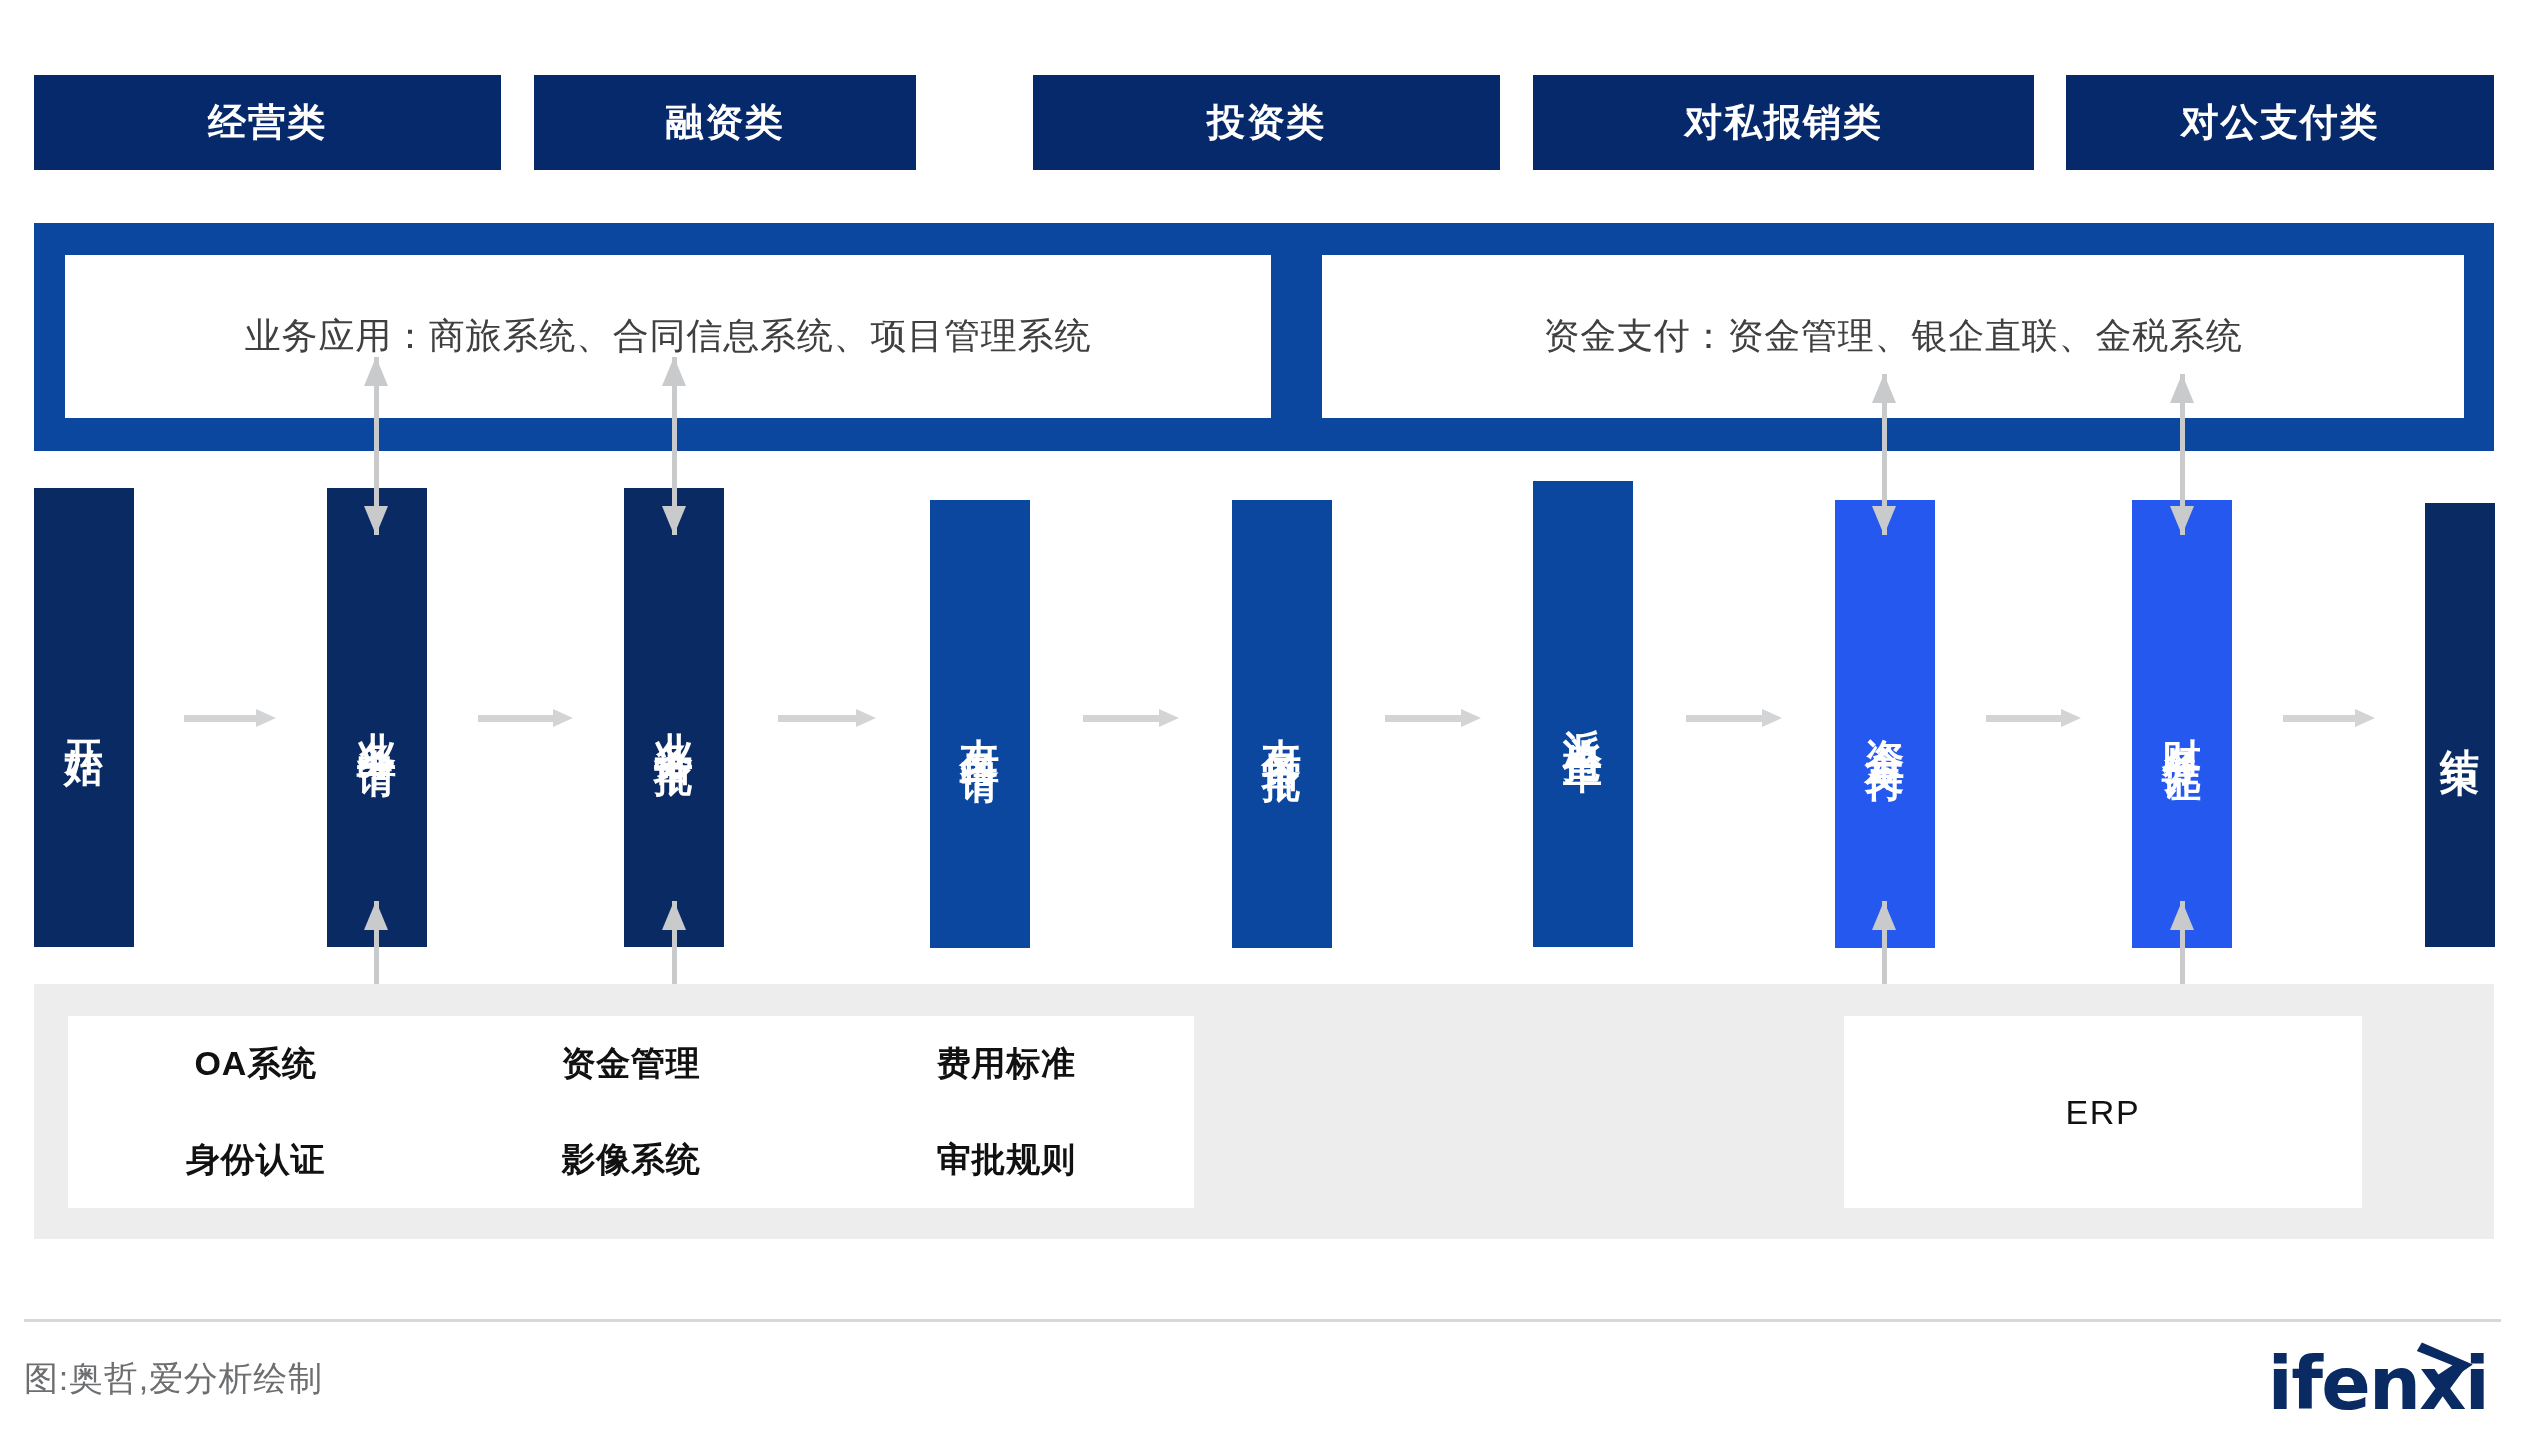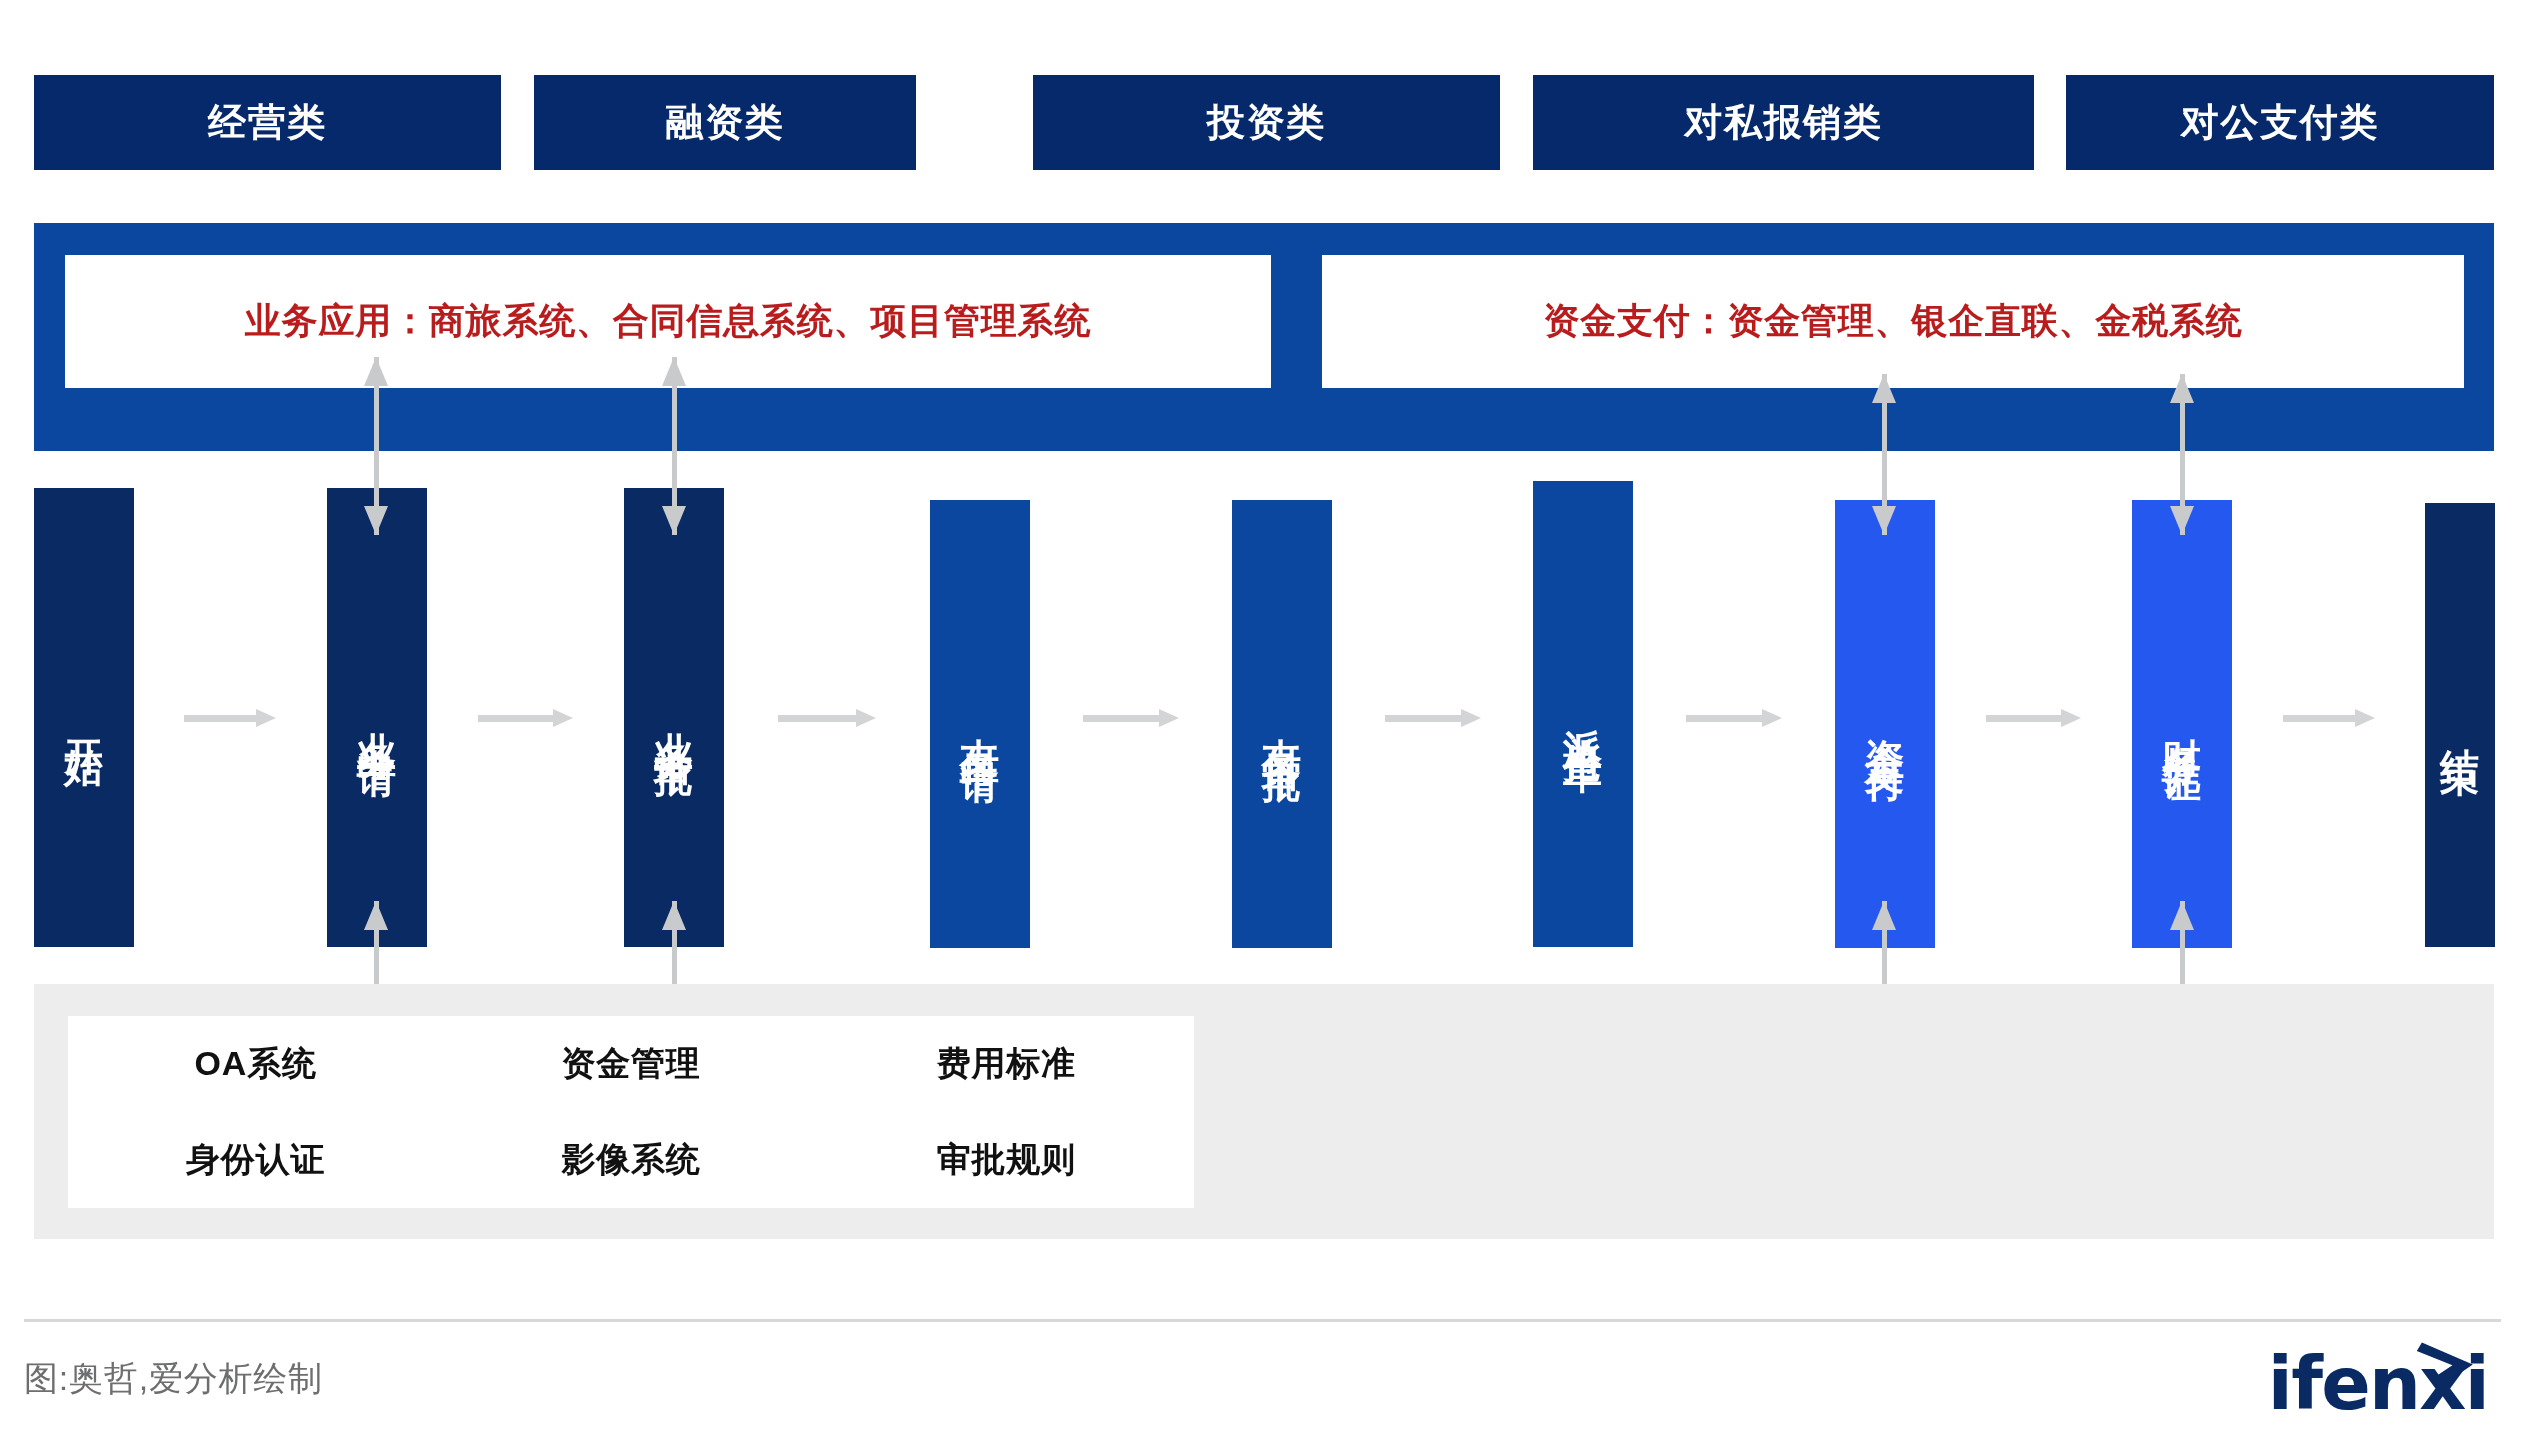--- a/index.html
+++ b/index.html
@@ -21,24 +21,24 @@
     display:flex;align-items:center;justify-content:center;
     color:#ffffff;font-size:38px;font-weight:700;letter-spacing:1.7px;
   }
 
   
   .band{
     position:absolute;left:34px;top:223px;width:2460px;height:228px;
     background:#0B479F;
   }
   .band-box{
-    position:absolute;top:32px;height:133px;
+    position:absolute;top:32px;height:163px;
     background:#ffffff;
     display:flex;align-items:center;justify-content:center;
-    color:#b91c1c;font-size:36px;font-weight:700;letter-spacing:0.8px;
+    color:#404040;font-size:36px;font-weight:400;letter-spacing:0.8px;
     white-space:nowrap;
   }
   #band-box-left{left:31px;width:1206px;}
   #band-box-right{left:1288px;width:1142px;}
 
   
   .bars{position:absolute;left:0;top:0;width:2525px;height:1451px;}
   .bar{
     position:absolute;
     display:flex;align-items:center;justify-content:center;
@@ -271,20 +271,23 @@
     <div class="plat-box" id="plat-box-left">
       <div class="plat-grid" id="plat-grid">
           <div class="plat-cell">OA系统</div>
           <div class="plat-cell">资金管理</div>
           <div class="plat-cell">费用标准</div>
           <div class="plat-cell">身份认证</div>
           <div class="plat-cell">影像系统</div>
           <div class="plat-cell">审批规则</div>
         </div>
     </div>
+    <div class="plat-box" id="plat-box-right">
+      <div class="erp-label">ERP</div>
+    </div>
   </div>
 
   <div class="footer-rule"></div>
   <div class="caption">图:奥哲,爱分析绘制</div>
   <div class="logo">
     <span class="logo-text">ifenxi</span>
     <svg class="logo-mark" width="73" height="51" viewBox="0 0 86 60">
       <path d="M14 4 L74 30 L36 56 L30 44 L50 31 L8 14 Z" fill="#0A2A63"></path>
     </svg>
   </div>

